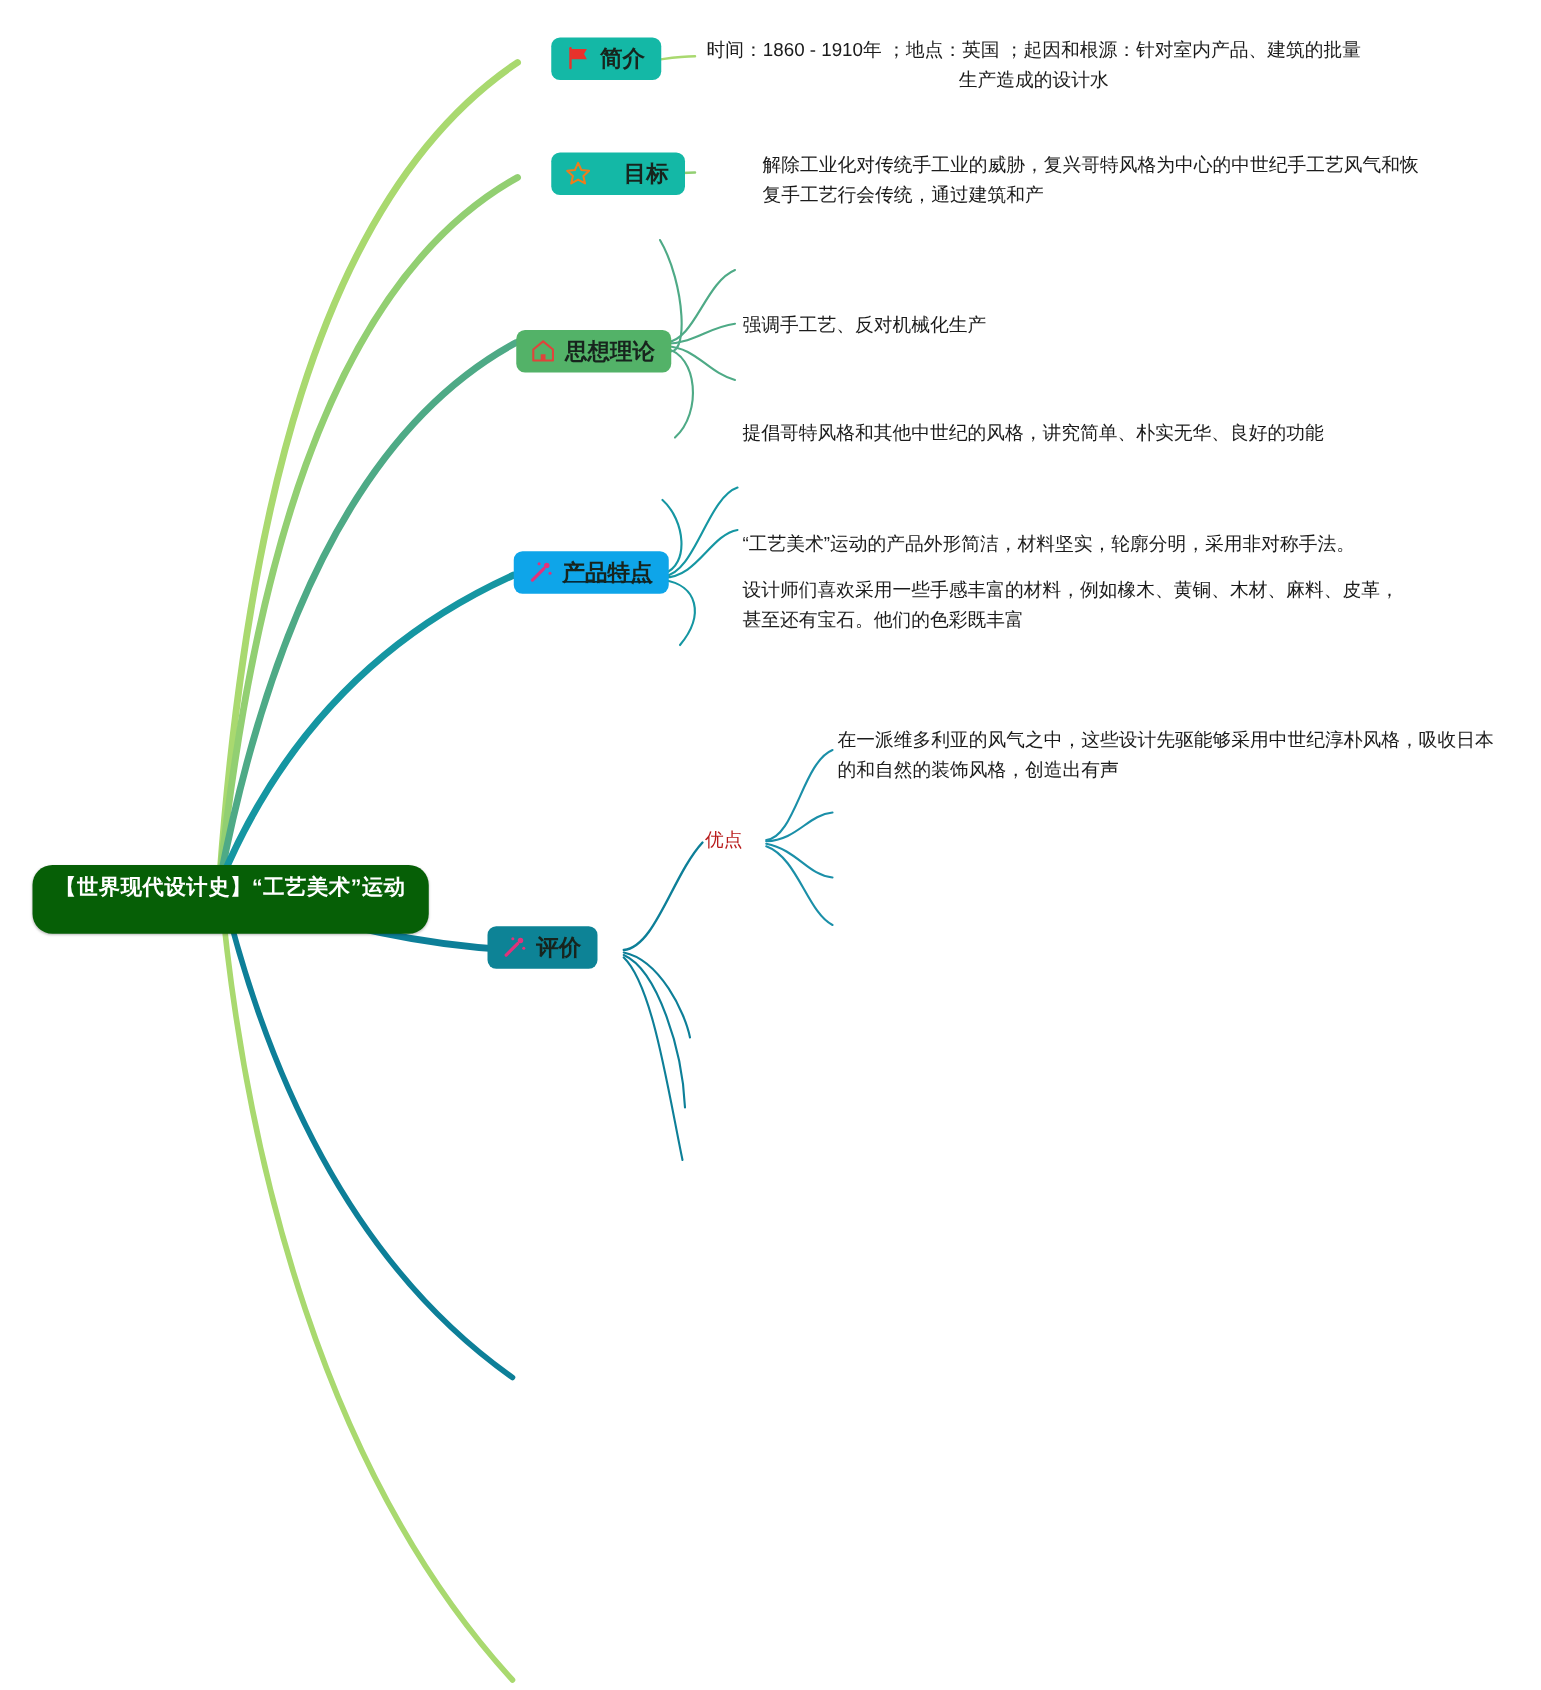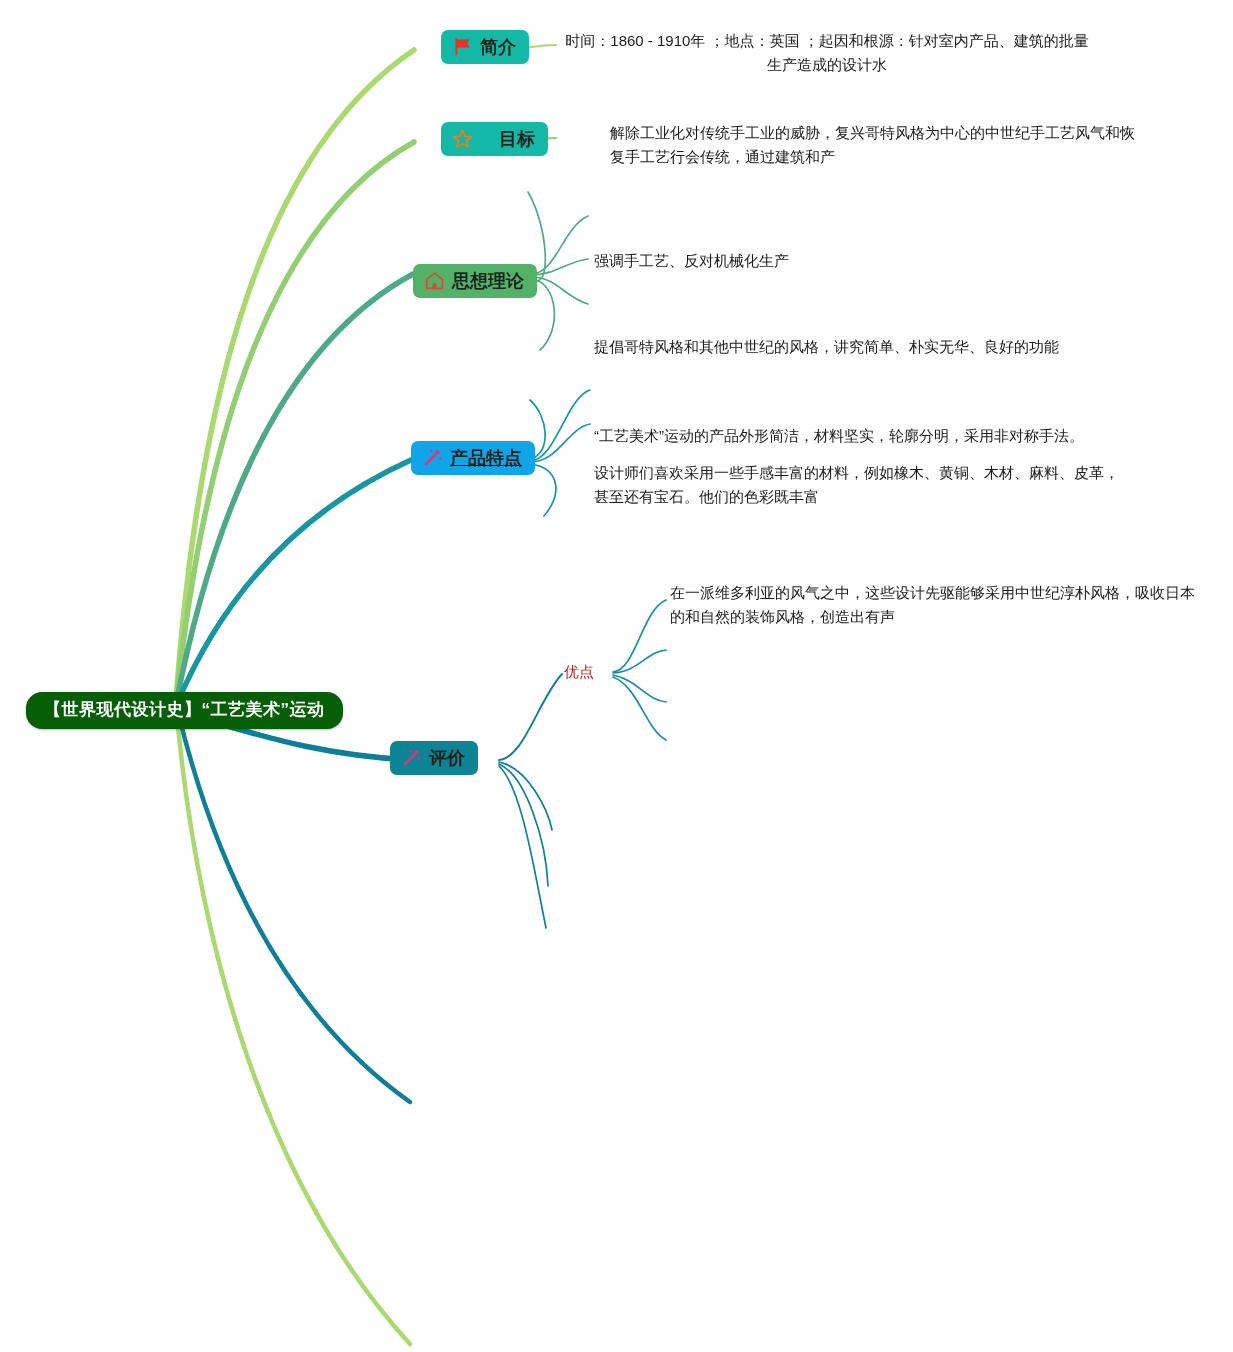--- a/index.html
+++ b/index.html
@@ -31,21 +31,21 @@
     border-radius: 7px;
     padding: 6px 13px 7px 11px;
     white-space: nowrap;
     z-index: 5;
   }
   .node .lbl { line-height: 1; }
 
   .root {
     background: #065f06;
     border-radius: 16px;
-    padding: 9px 18px 11px 18px;
+    padding: 9px 18px 29px 18px;
     box-shadow: 0 1px 2px rgba(0,0,0,.25);
   }
   .root .lbl {
     color: #ffffff;
     font-size: 17px;
     font-weight: bold;
     letter-spacing: .5px;
   }
 
   .branch .lbl {

